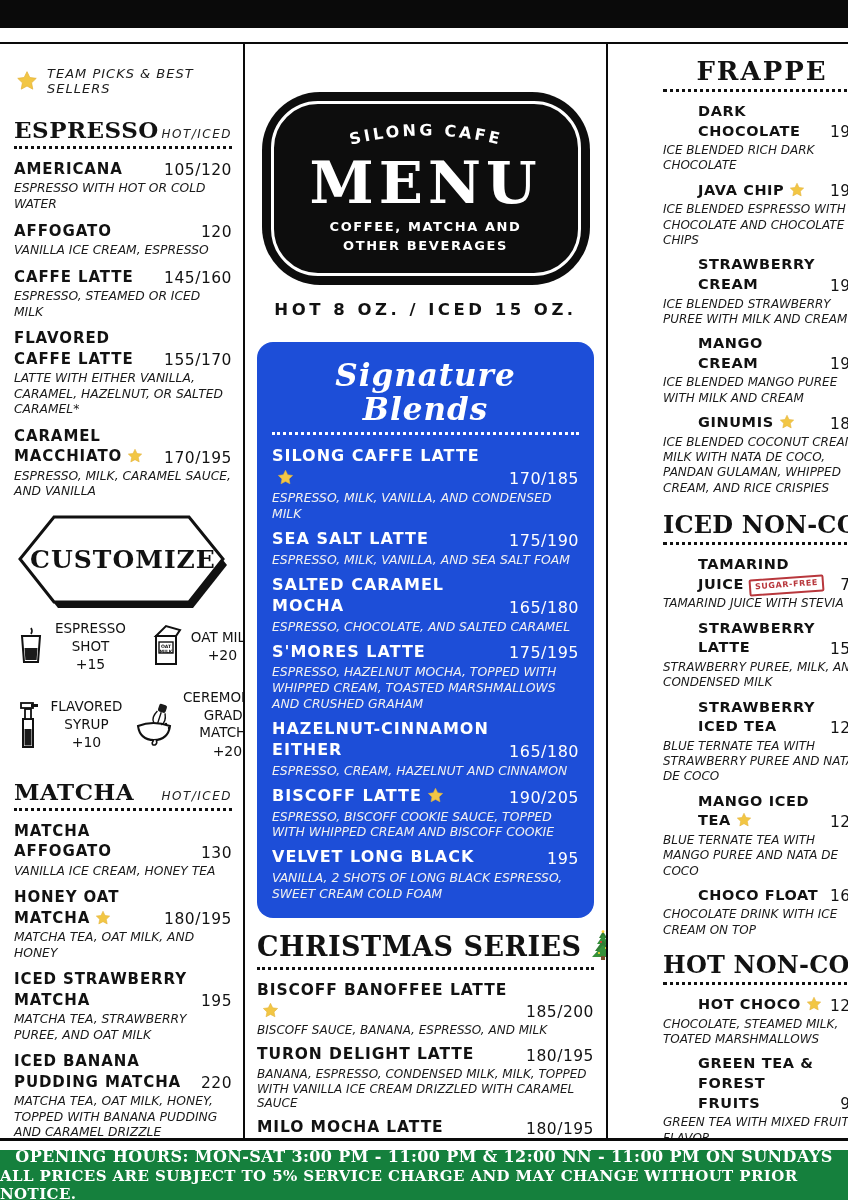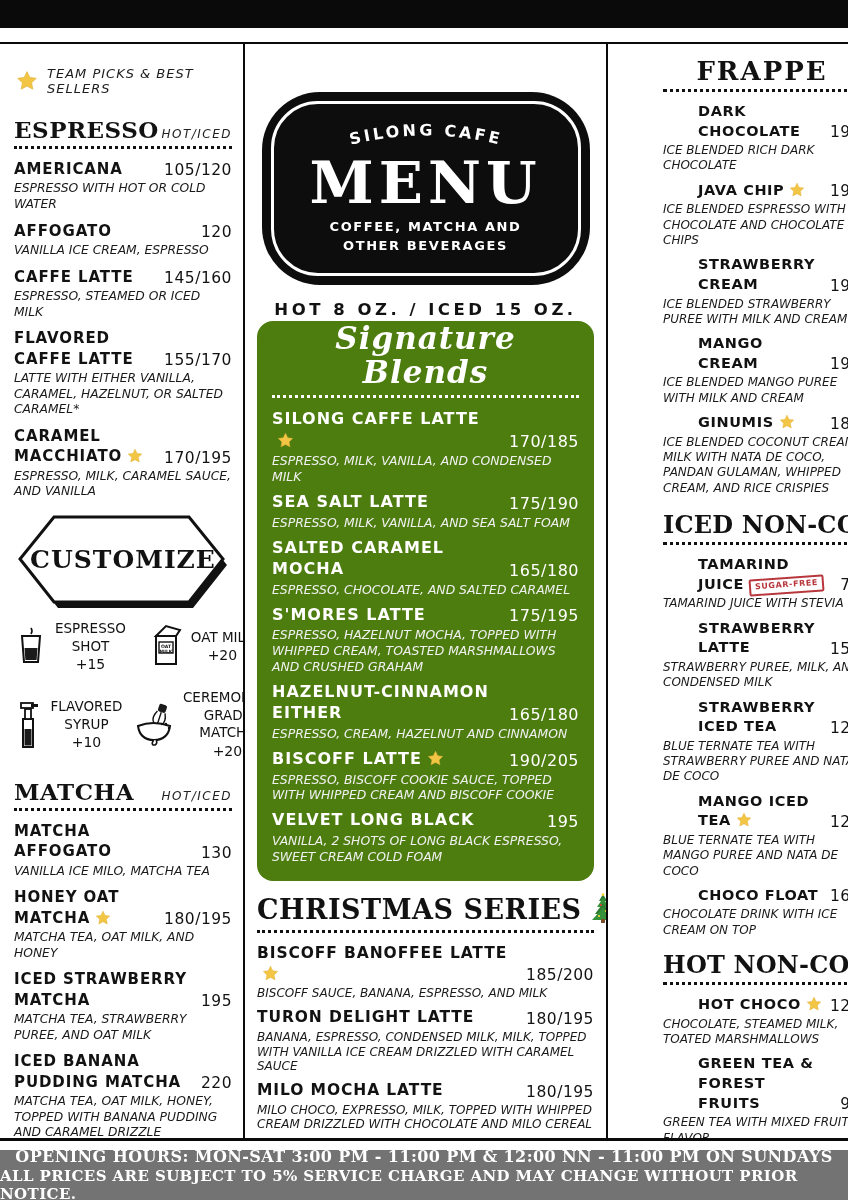--- a/index.html
+++ b/index.html
@@ -6,21 +6,21 @@
   body{
     width:848px;height:1200px;position:relative;overflow:hidden;
     background:#ffffff;color:#121212;
     font-family:"DejaVu Sans","Liberation Sans",sans-serif;
     -webkit-font-smoothing:antialiased;
   }
   
   .topbar{position:absolute;top:0;left:0;width:848px;height:28px;background:#0a0a0a;}
   .topline{position:absolute;top:42px;left:0;width:848px;height:2px;background:#0a0a0a;}
   .bottomline{position:absolute;top:1138px;left:0;width:848px;height:3px;background:#0a0a0a;}
-  .footerband{position:absolute;left:0;bottom:0;width:848px;height:50px;background:#737373;color:#fff;
+  .footerband{position:absolute;left:0;bottom:0;width:848px;height:50px;background:#15803d;color:#fff;
     display:flex;flex-direction:column;justify-content:center;align-items:center;gap:1px;}
   .footerband div{font-family:"DejaVu Serif","Liberation Serif",serif;font-weight:700;letter-spacing:.4px;}
   .footer1{font-size:16px;}
   .footer2{font-size:15px;}
 
   
   .col{position:absolute;top:44px;height:1094px;box-sizing:border-box;overflow:hidden;}
   .col-left{left:0;width:243px;padding:16px 11px 0 14px;}
   .col-mid{left:243px;width:365px;border-left:2px solid #0a0a0a;border-right:2px solid #0a0a0a;padding:0 12px;}
   .col-right{left:644px;width:240px;padding:12px 23px 0 19px;}
@@ -66,21 +66,21 @@
   
   .logo-badge{position:relative;width:328px;height:193px;margin:48px auto 0;background:#0d0d0d;border-radius:58px;}
   .logo-inner{position:absolute;inset:9px;border:3px solid #fff;border-radius:47px;display:flex;flex-direction:column;
     align-items:center;justify-content:center;color:#fff;}
   .logo-arc{margin-top:-4px;}
   .logo-menu{font-family:"DejaVu Serif","Liberation Serif",serif;font-weight:700;font-size:58px;line-height:1;
     letter-spacing:5px;margin:0px 0 6px 0;}
   .logo-sub{font-weight:700;font-size:13px;letter-spacing:1.6px;line-height:1.45;text-align:center;}
   .sizes-line{text-align:center;font-weight:700;font-size:16.5px;letter-spacing:3.5px;margin:15px 0 0 0;}
 
-  .sig-block{background:#4d7c0f;color:#fff;border-radius:16px;margin-top:2px;padding:0 15px 10px;}
+  .sig-block{background:#1d4ed8;color:#fff;border-radius:16px;margin-top:23px;padding:16px 15px 10px;}
   .sig-title{font-family:"DejaVu Serif","Liberation Serif",serif;font-style:italic;font-weight:700;
     font-size:31px;text-align:center;letter-spacing:1px;line-height:1.1;}
   .sig-block .mi{margin-bottom:6px;}
   .sig-block .mi-name{font-size:16px;letter-spacing:1px;}
   .sig-block .mi-price{font-size:16px;}
   .sig-block .mi-desc{color:#f1f1f1;font-size:12.4px;}
 
   .xmas-head{display:flex;align-items:center;gap:8px;margin-top:12px;}
   .xmas-title{font-family:"DejaVu Serif","Liberation Serif",serif;font-weight:700;font-size:27px;letter-spacing:.5px;white-space:nowrap;}
   .xmas-items .mi{margin-bottom:6px;}
@@ -222,21 +222,21 @@
     <span class="sec-title">MATCHA</span>
     <span class="sec-tag">HOT/ICED</span>
   </div>
   <div class="dotted"></div>
   <div id="matcha-items">
       <div class="mi">
     <div class="mi-head">
       <span class="mi-name">MATCHA AFFOGATO</span>
       <span class="mi-price">130</span>
     </div>
-        <div class="mi-desc">VANILLA ICE MILO, MATCHA TEA</div>
+        <div class="mi-desc">VANILLA ICE CREAM, HONEY TEA</div>
       </div>
       <div class="mi">
     <div class="mi-head">
       <span class="mi-name">HONEY OAT MATCHA<span class="star-ic"><svg width="16" height="16" viewBox="0 0 24 24">
                 <path d="M12 1.8l3.1 6.4 7 .9-5.1 4.9 1.3 6.9-6.3-3.4-6.3 3.4 1.3-6.9L1.9 9.1l7-.9z" fill="#F2C644" stroke="#e3b23a" stroke-width="0.8" stroke-linejoin="round"></path>
               </svg></span></span>
       <span class="mi-price">180/195</span>
     </div>
         <div class="mi-desc">MATCHA TEA, OAT MILK, AND HONEY</div>
       </div>

